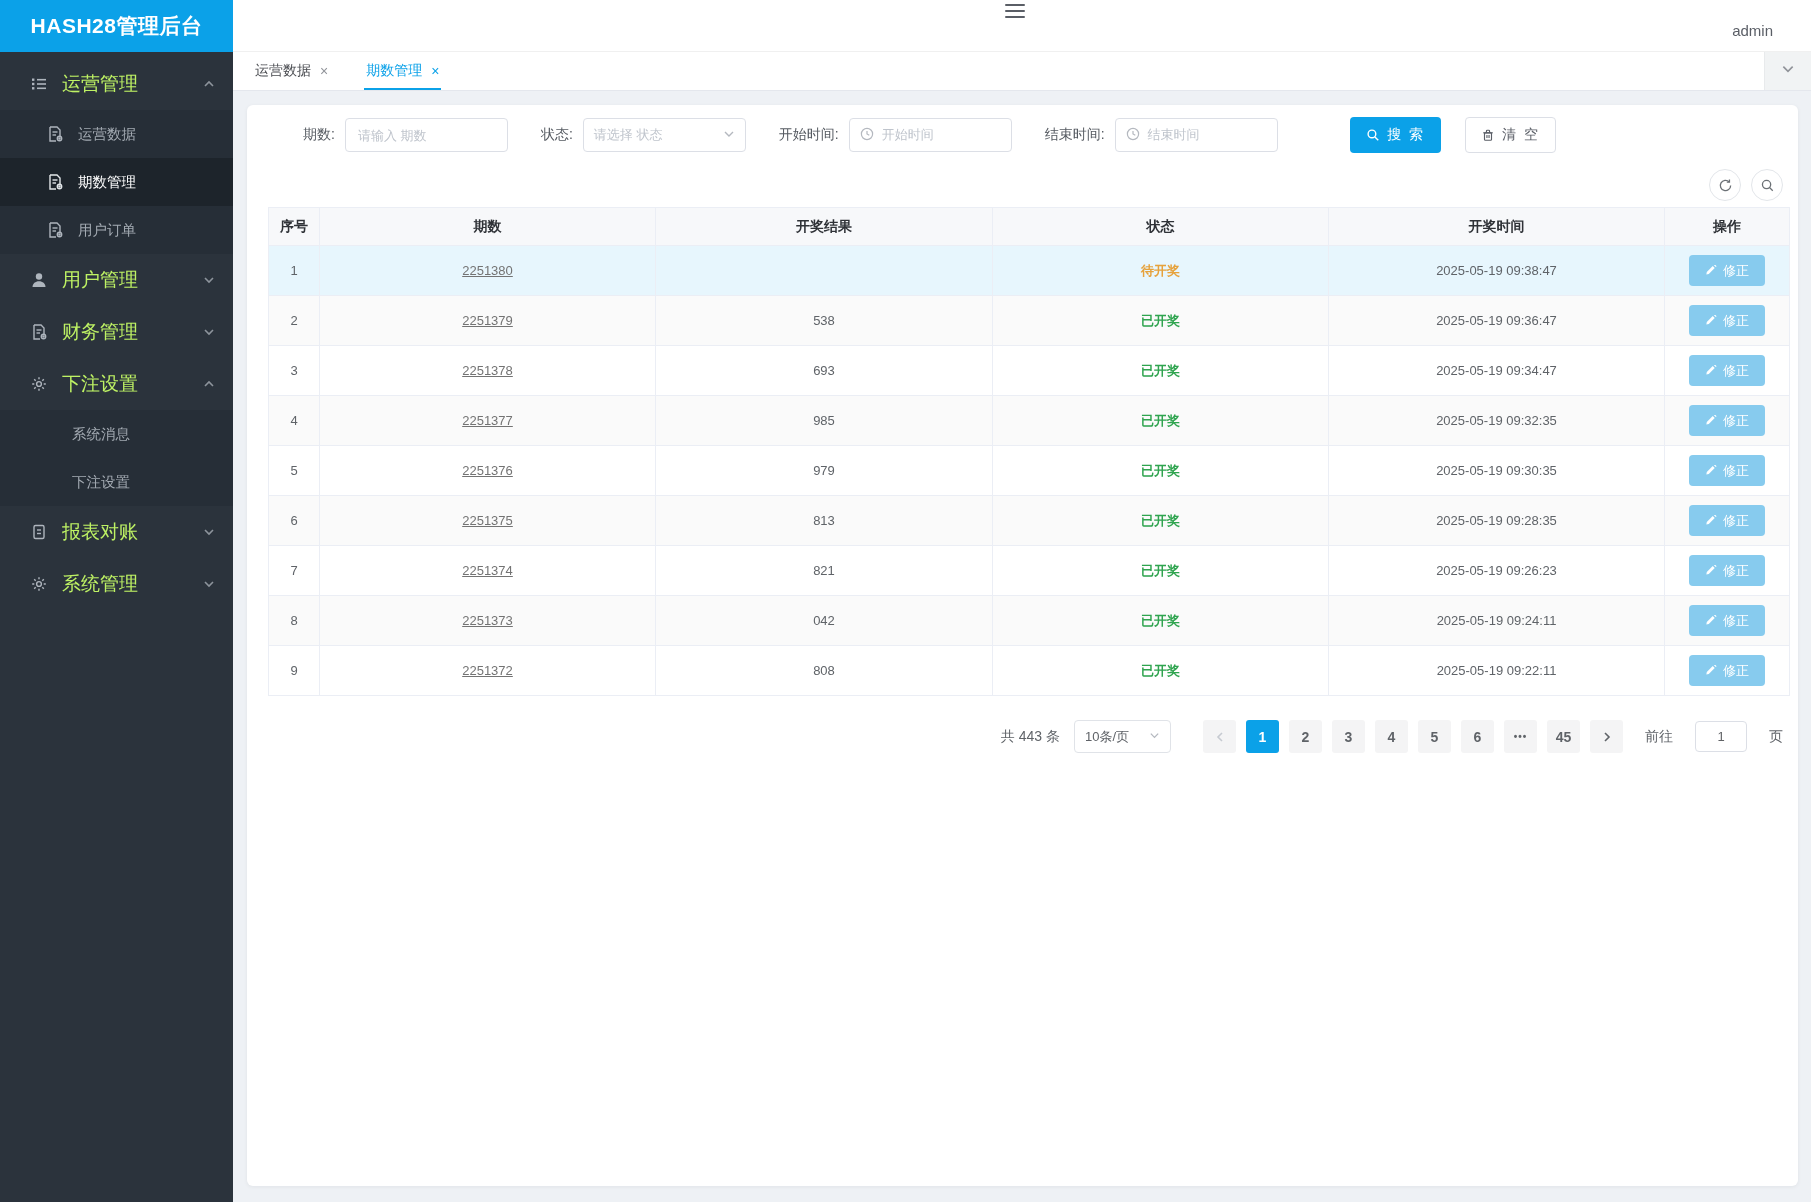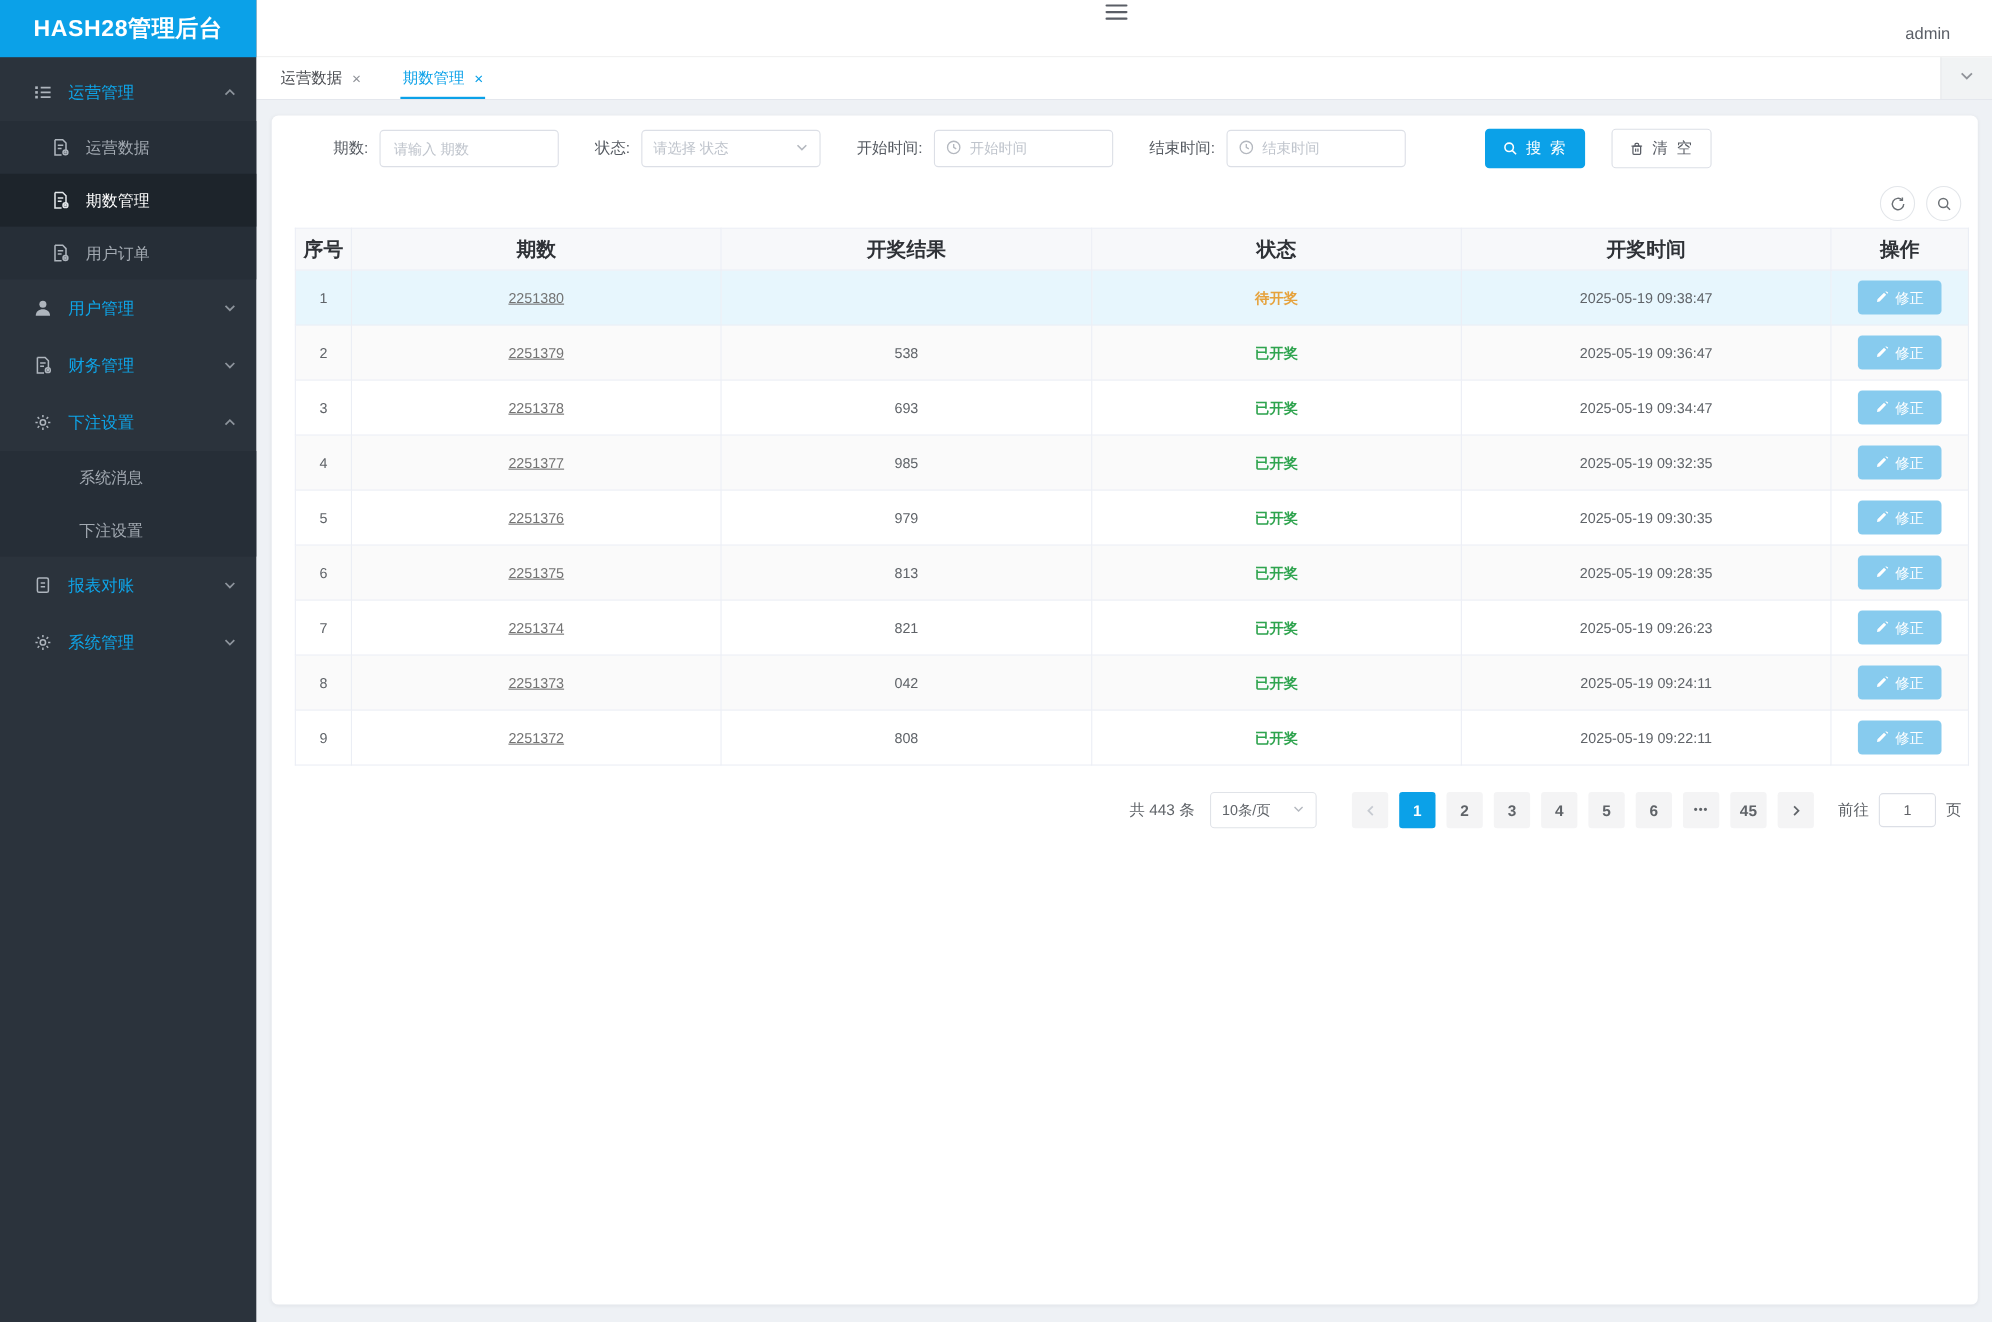--- a/index.html
+++ b/index.html
@@ -9,21 +9,21 @@
     background:#eef1f5;
     overflow:hidden;
     position:relative;
   }
   
   .sidebar { position:absolute; left:0; top:0; width:233px; height:1202px; background:#2b333c; z-index:5; }
   .logo { height:52px; background:#0ba1e8; color:#fff; font-size:21px; font-weight:bold;
           display:flex; align-items:center; justify-content:center; letter-spacing:.5px; }
   .menu { padding-top:6px; }
   .menu-item { height:52px; display:flex; align-items:center; padding:0 18px 0 30px;
-               color:#0ea5e9; font-size:15px; cursor:pointer; }
+               color:#bef264; font-size:19px; cursor:pointer; }
   .mi-icon { width:18px; height:18px; margin-right:14px; color:#aeb5bd; flex:none; display:flex; align-items:center; }
   .mi-icon svg { width:18px; height:18px; }
   .chev { margin-left:auto; color:#8d949c; display:flex; }
   .chev svg { width:12px; height:12px; }
   .submenu { background:#262e37; }
   .submenu .menu-item { height:48px; padding-left:46px; color:#a3aab2; font-size:14.5px; }
   .submenu .menu-item.active { background:#1d242b; color:#fff; }
   .submenu .menu-item.active .mi-icon { color:#e3e7ea; }
   .submenu.no-icons .menu-item { padding-left:72px; }
   
@@ -67,21 +67,21 @@
   .btn svg { width:14px; height:14px; margin-right:7px; }
   .btn-search { background:#0ba1e8; color:#fff; padding:0 16px; letter-spacing:2px; }
   .btn-clear { background:#fff; color:#5a5e66; border:1px solid #dcdfe6; padding:0 15px; letter-spacing:2px; }
   .tools-row { display:flex; justify-content:flex-end; gap:10px; margin-top:16px; padding-right:6px; }
   .circle-btn { width:32px; height:32px; border:1px solid #e3e6ea; border-radius:50%; background:#fff;
                 display:flex; align-items:center; justify-content:center; color:#6b7075; cursor:pointer; }
   .circle-btn svg { width:15px; height:15px; }
   
   table { width:1521px; border-collapse:collapse; table-layout:fixed; margin-top:6px; }
   th, td { border:1px solid #ebeef5; text-align:center; }
-  th { height:38px; background:#f7f8fa; font-size:18px; color:#2f3237; font-weight:bold; }
+  th { height:38px; background:#f7f8fa; font-size:14px; color:#2f3237; font-weight:bold; }
   td { height:50px; font-size:13px; color:#5f6368; }
   tbody tr:nth-child(even) td { background:#fafafa; }
   tbody tr.highlight td { background:#e7f6fd; }
   .col-idx { width:51px; } .col-issue { width:336px; } .col-result { width:337px; }
   .col-status { width:336px; } .col-time { width:336px; } .col-op { width:125px; }
   .issue-link { color:#737373; text-decoration:underline; cursor:pointer; }
   .cell-status { font-weight:bold; }
   .cell-status.pending { color:#e6a23c; }
   .cell-status.done { color:#2fa44f; }
   .btn-edit { background:#87cbee; color:#fff; border:none; border-radius:4px; height:31px; width:76px;
@@ -95,21 +95,21 @@
   .page-size { width:97px; height:33px; border:1px solid #e0e3e8; border-radius:4px; display:flex;
                align-items:center; justify-content:space-between; padding:0 10px; margin-right:22px;
                font-size:13px; cursor:pointer; }
   .page-size svg { width:11px; height:11px; color:#b4b8bf; }
   .pg-btn { min-width:33px; height:33px; background:#f4f4f5; border-radius:3px; display:flex;
             align-items:center; justify-content:center; color:#5f6368; font-weight:bold; font-size:14px;
             margin-left:10px; cursor:pointer; border:none; font-family:"Liberation Sans",sans-serif; }
   .pg-btn svg { width:12px; height:12px; }
   .pg-btn.prev { color:#c6cad1; cursor:default; }
   .pg-btn.active { background:#0ba1e8; color:#fff; }
-  .pg-goto { display:flex; align-items:center; gap:9px; margin-left:22px; }
+  .pg-goto { display:flex; align-items:center; gap:22px; margin-left:22px; }
   .goto-input { width:52px; height:31px; border:1px solid #dcdfe6; border-radius:4px; text-align:center;
                 font-size:13px; color:#606266; outline:none; font-family:"Liberation Sans",sans-serif; }
 </style>
 </head>
 <body>
 
 <aside class="sidebar">
   <div class="logo">HASH28管理后台</div>
   <nav class="menu">
 

